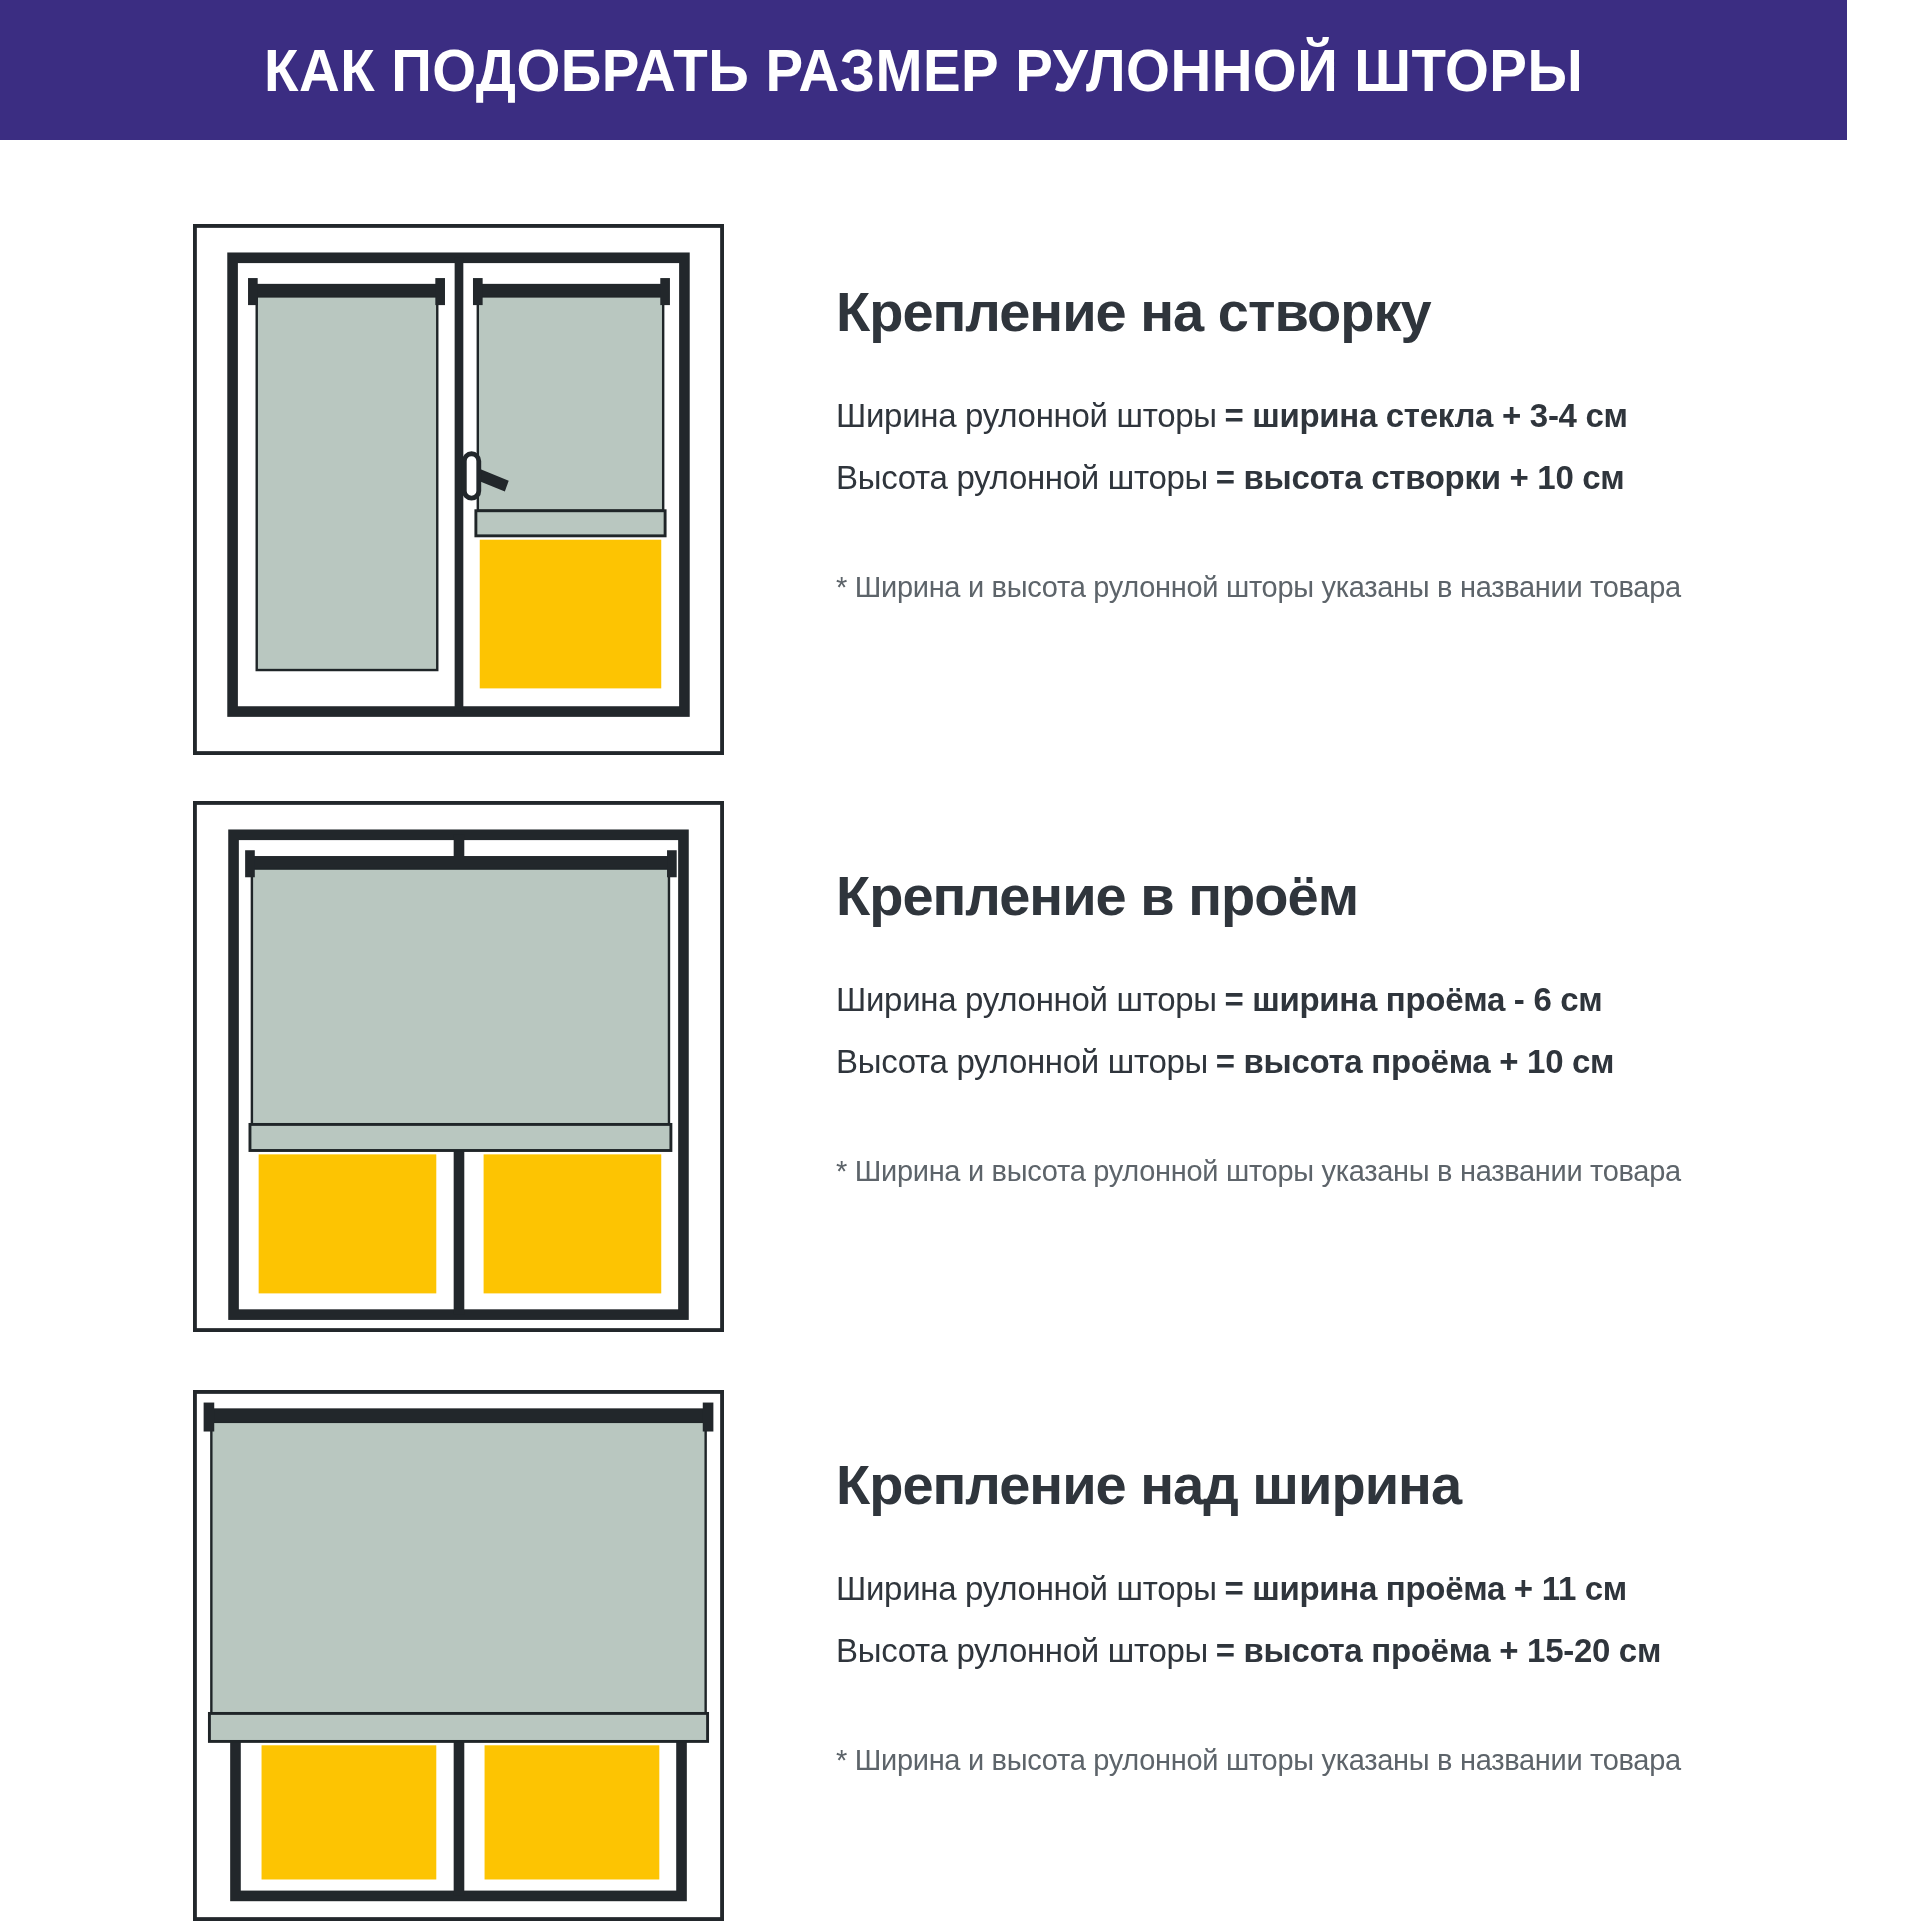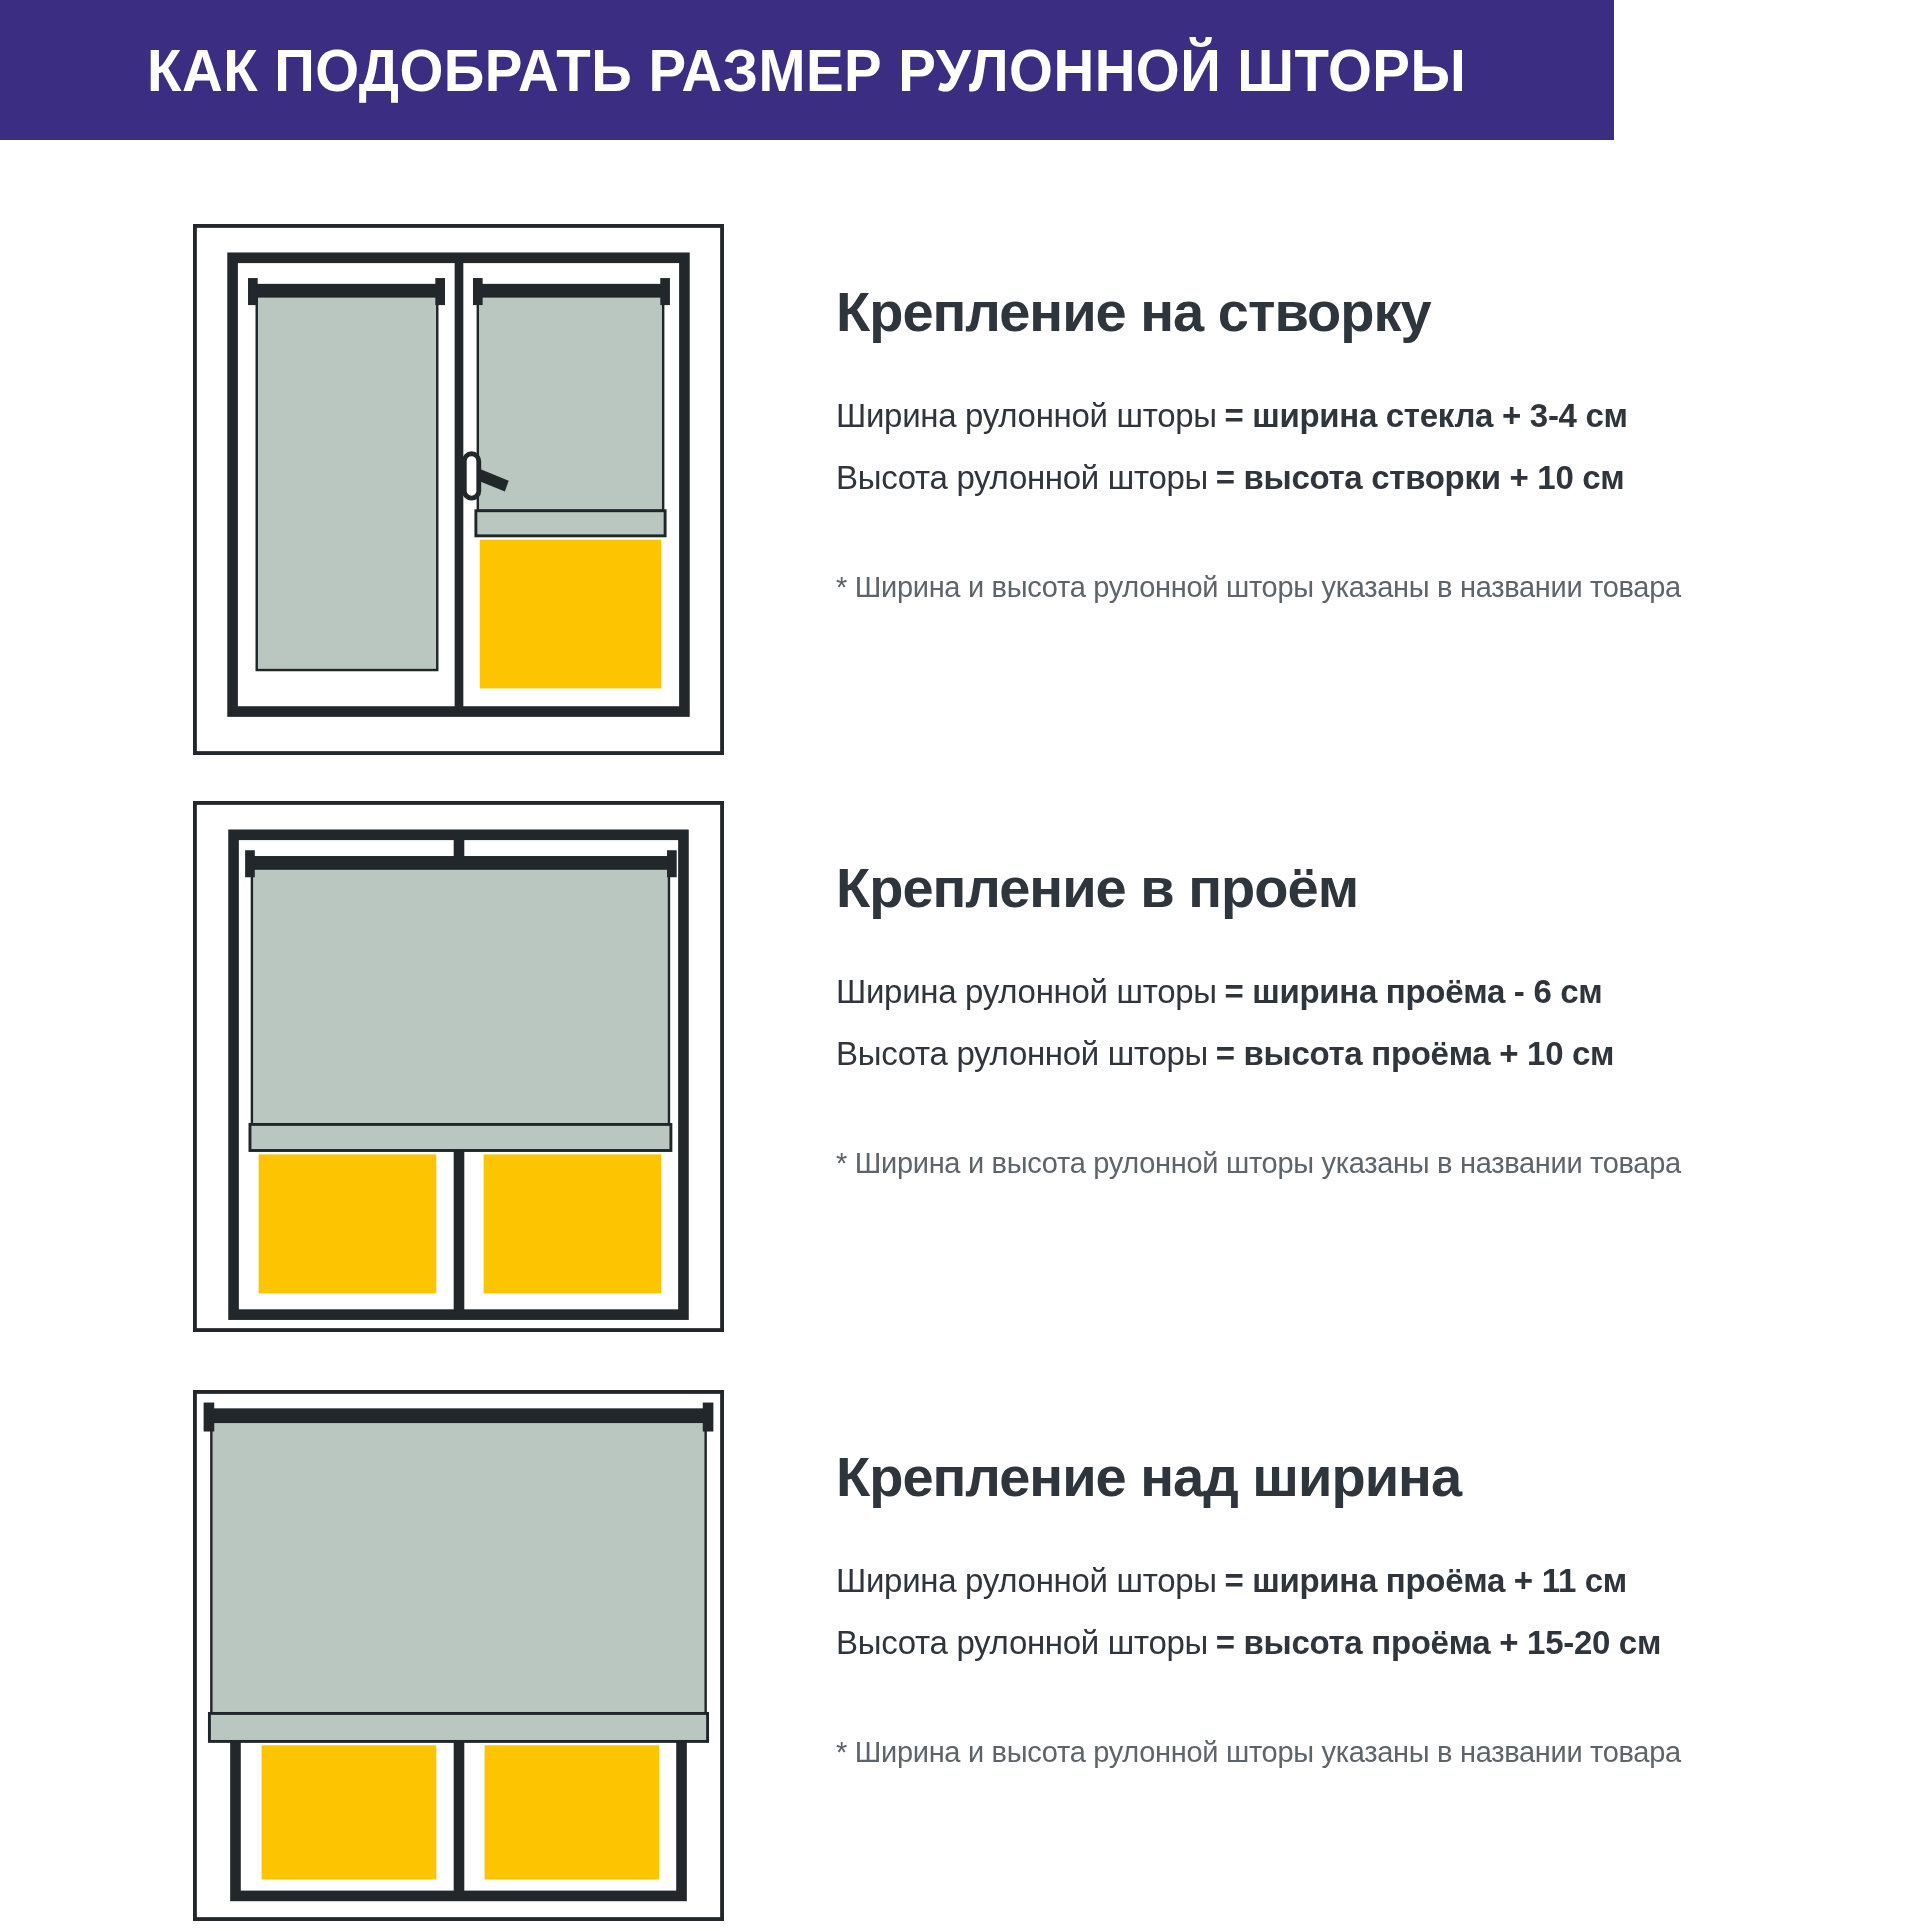--- a/index.html
+++ b/index.html
@@ -15,37 +15,37 @@
   *{margin:0;padding:0;box-sizing:border-box;}
   html,body{width:1931px;height:1931px;}
   body{
     position:relative;
     background:var(--page-bg);
     font-family:"Liberation Sans","DejaVu Sans",sans-serif;
     color:var(--text-dark);
     overflow:hidden;
   }
   .band{
-    position:absolute;top:0;left:0;width:1614px;height:140px;
+    position:absolute;top:0;left:0;width:1847px;height:140px;
     background:var(--header-bg);
     display:flex;align-items:center;justify-content:center;
   }
   .band h1{
     color:#ffffff;font-size:60px;font-weight:700;
     letter-spacing:0.5px;white-space:nowrap;
     transform:scaleX(.94);transform-origin:50% 50%;
   }
   .section{position:absolute;left:0;width:1931px;height:541px;}
   #section-1{top:224px;}
   #section-2{top:801px;}
   #section-3{top:1390px;}
   .diagram{position:absolute;left:193px;top:0;width:531px;height:531px;}
   .diagram svg{display:block;width:531px;height:531px;}
   .textcol{position:absolute;left:836px;top:55px;width:1072px;}
-  #section-2 .textcol,#section-3 .textcol{top:54px;}
+  #section-2 .textcol,#section-3 .textcol{top:62px;}
   .section-title{
     font-size:56px;font-weight:700;color:var(--text-dark);
     letter-spacing:-1px;margin:0 0 50px 0;white-space:nowrap;
   }
   .formula{
     font-size:33px;line-height:44px;color:var(--text-dark);
     letter-spacing:-0.3px;margin:0 0 18.3px 0;white-space:nowrap;
   }
   .formula strong{font-weight:700;margin-left:7.7px;text-align:center;}
   .footnote{

